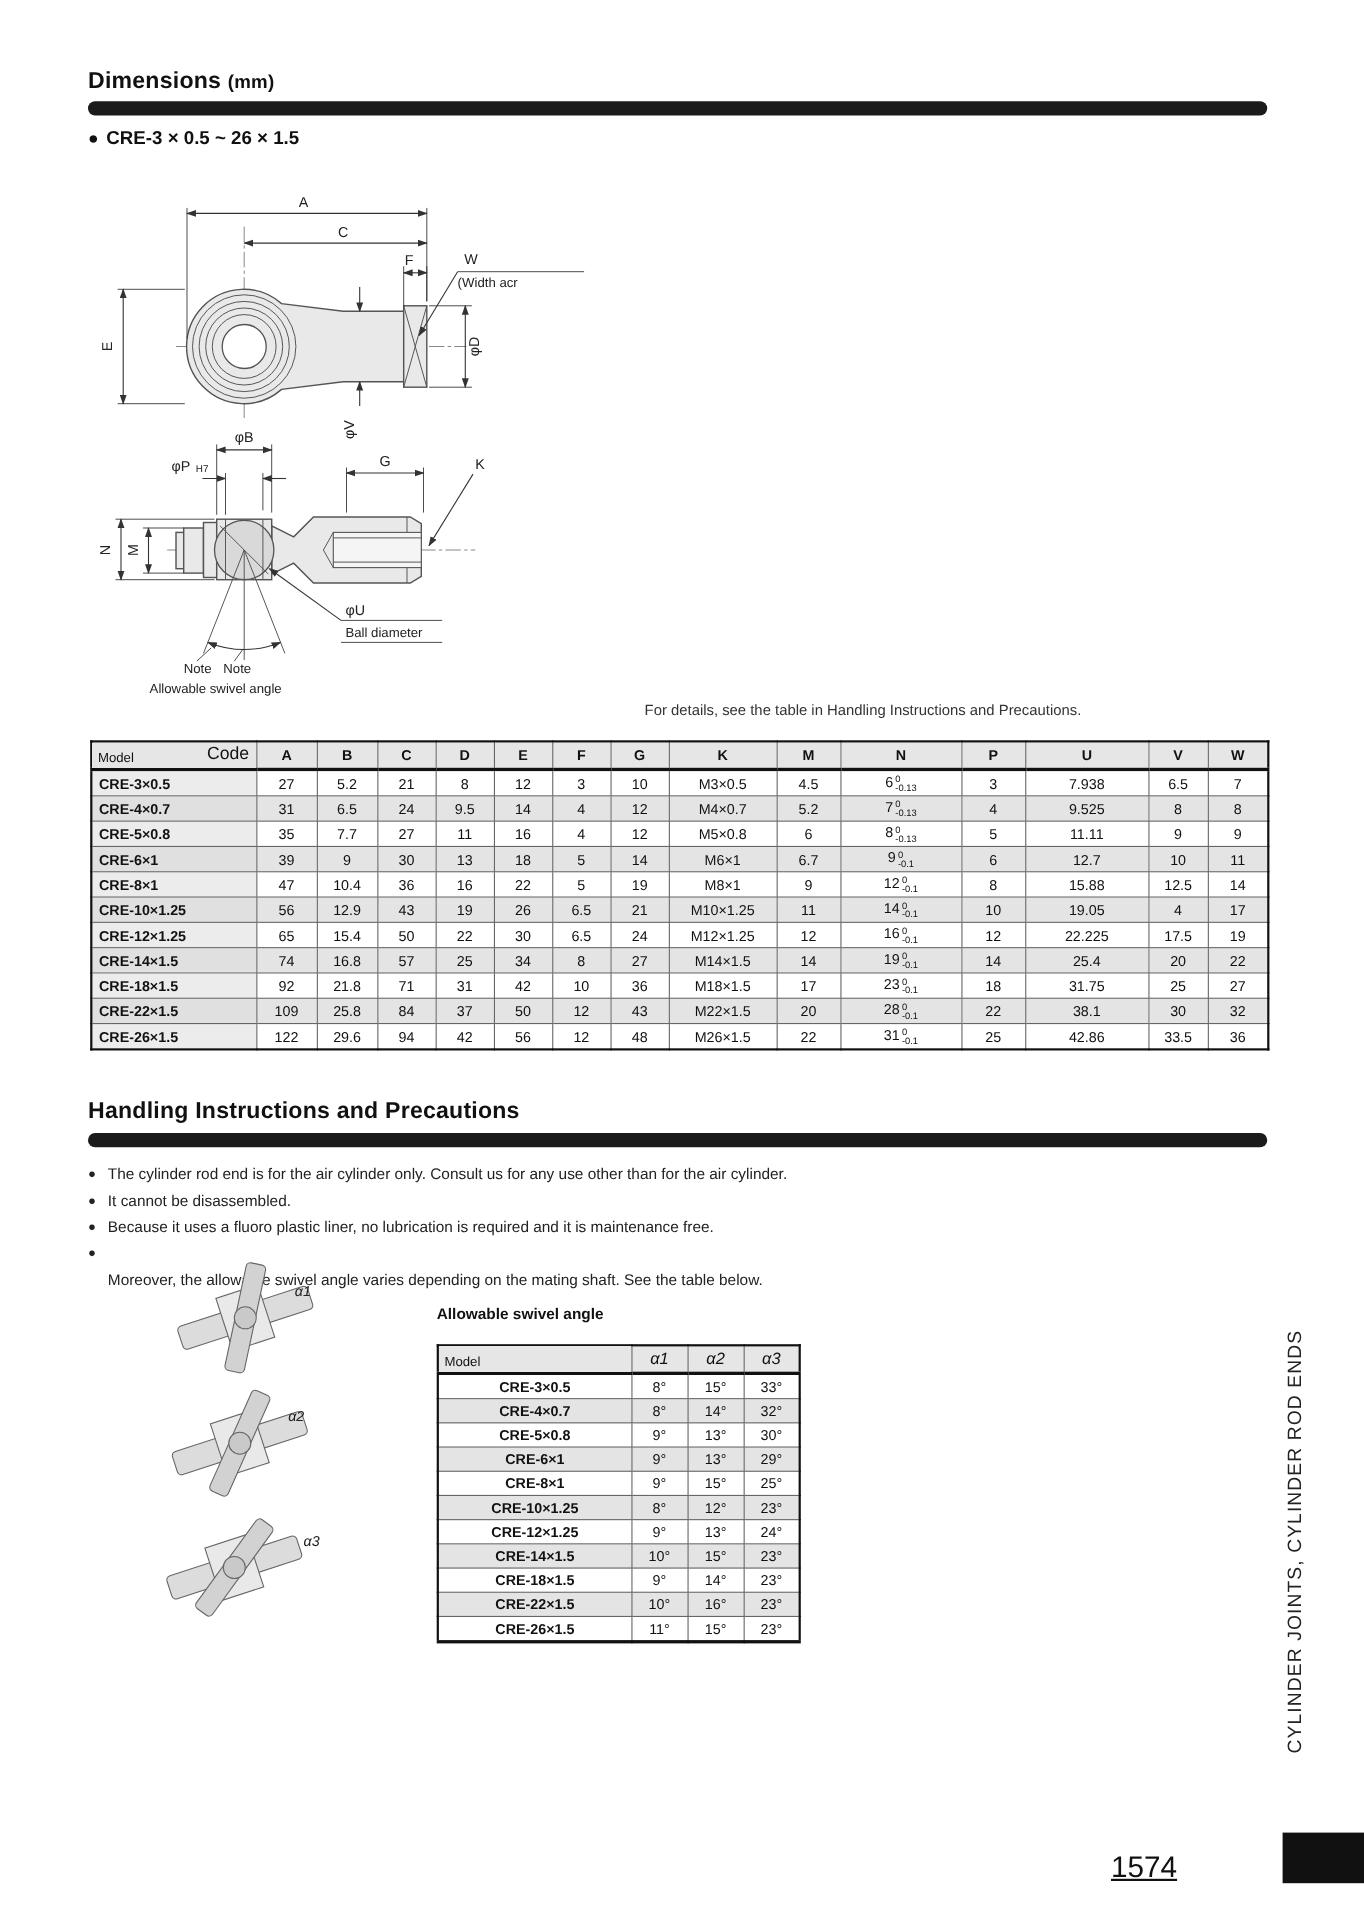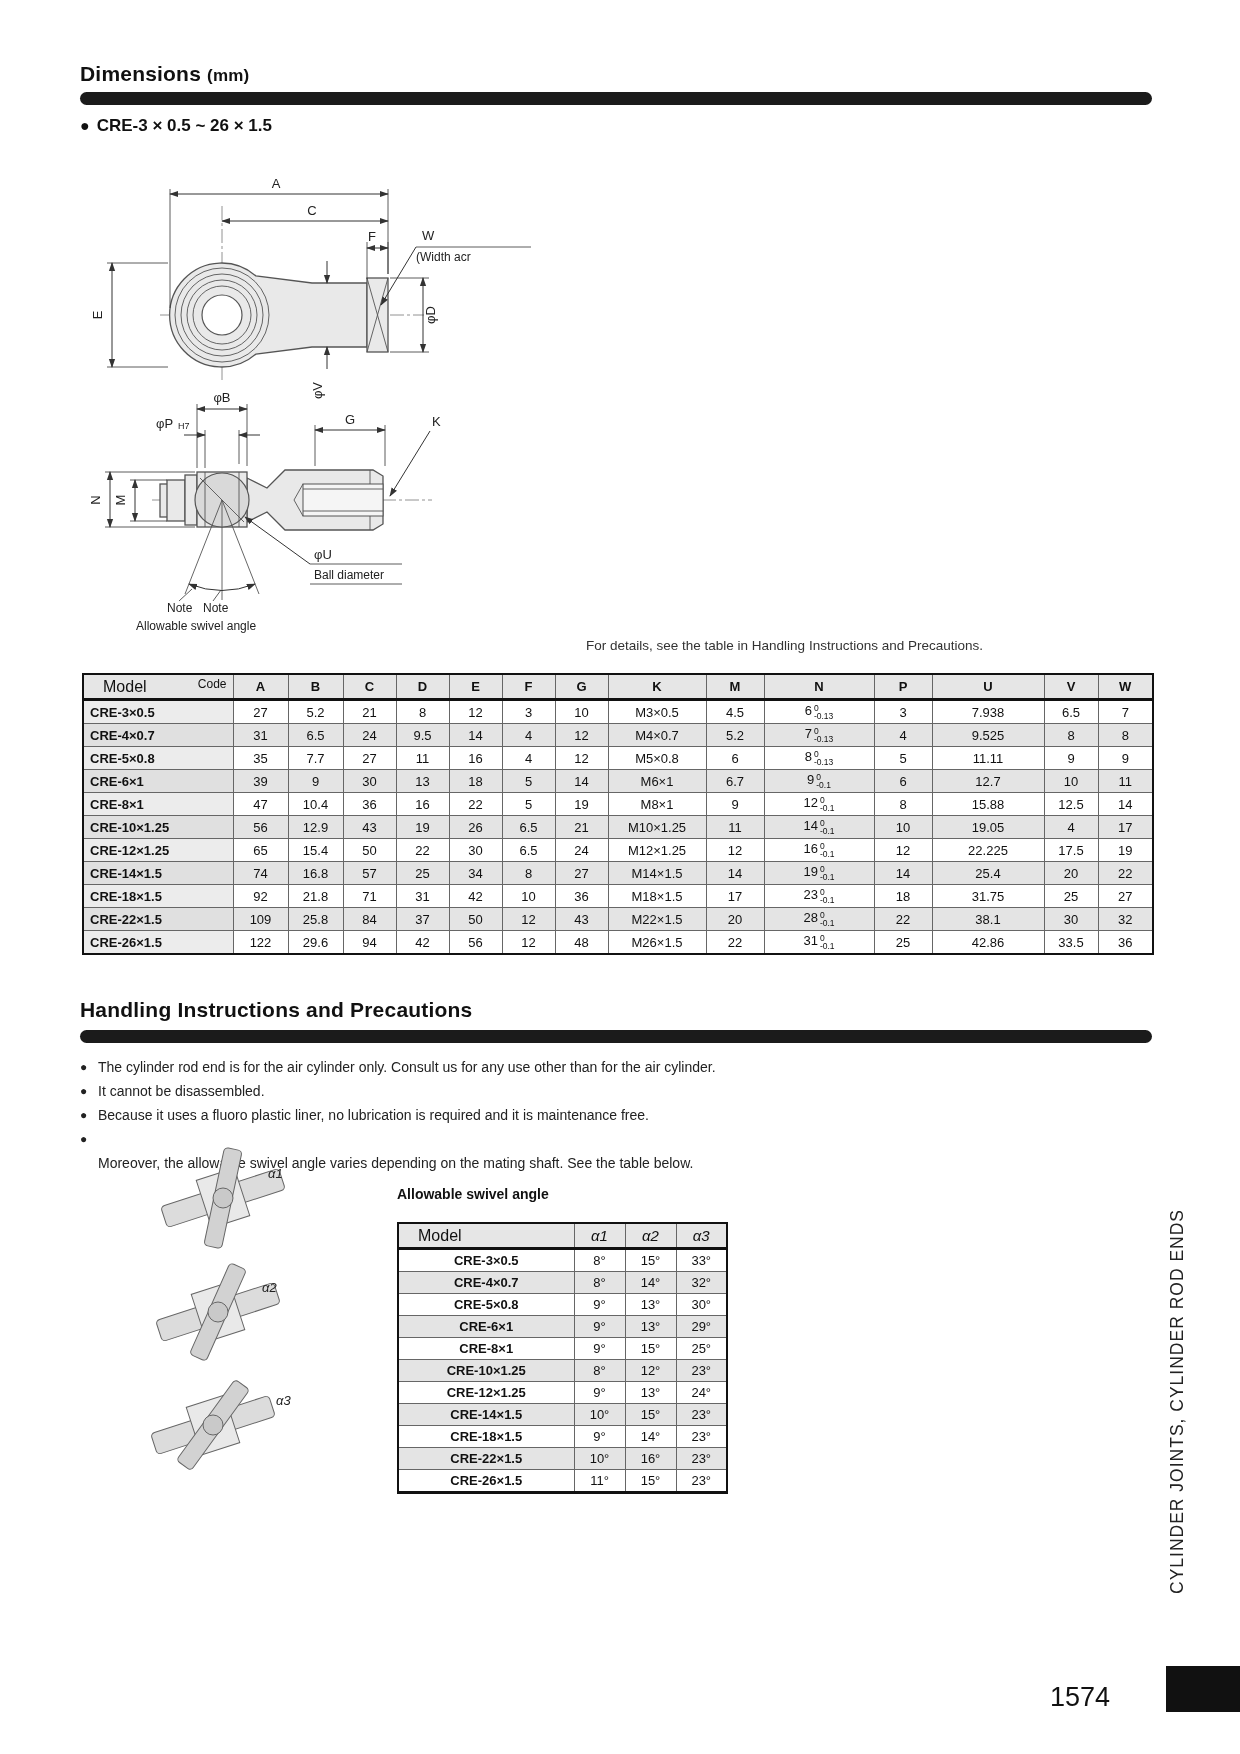--- a/index.html
+++ b/index.html
@@ -26,22 +26,22 @@
                  padding:0;height:22px;font-weight:normal;background:#fff;overflow:hidden;}
   table.dimtable thead th{background:#e6e6e6;font-weight:bold;height:23px;
                  border-bottom:3px solid #111;font-size:13px;}
   table.dimtable td.model{background:#ececec;font-weight:bold;text-align:left;padding-left:6px;}
   table.dimtable tr.shade td{background:#e4e4e4;}
   table.dimtable tr.shade td.model{background:#e0e0e0;}
   .tol{display:inline-flex;flex-direction:column;vertical-align:middle;
        font-size:8.5px;line-height:8.5px;text-align:left;margin-left:2px;}
   th.corner{position:relative;background:
        linear-gradient(to bottom right,transparent 48.6%,#555 48.6%,#555 51.4%,transparent 51.4%),#e6e6e6;}
-  th.corner .ctop{position:absolute;top:2px;right:6px;font-size:12px;font-weight:normal;}
-  th.corner .cbot{position:absolute;bottom:2px;left:19px;font-size:16px;font-weight:normal;}
+  th.corner .ctop{position:absolute;top:2px;right:6px;font-size:16px;font-weight:normal;}
+  th.corner .cbot{position:absolute;bottom:2px;left:5px;font-size:12px;font-weight:normal;}
 
   
   .bullets{position:absolute;left:80px;top:1055px;width:980px;font-size:14px;
            line-height:24px;color:#222;}
   .bullets .b-row{display:flex;}
   .bullets .dot{width:18px;font-size:12px;}
   .bullets .cont{padding-left:18px;}
 
   
   .swivel-title{position:absolute;left:397px;top:1186px;font-size:14px;font-weight:bold;}
@@ -54,22 +54,22 @@
   table.swiveltable thead th.corner{font-style:normal;}
   table.swiveltable td.model{font-weight:bold;}
   table.swiveltable tr.shade td{background:#e4e4e4;}
 
   
   .side-vert{position:absolute;left:1158px;top:1222px;width:38px;height:372px;}
   .side-vert span{display:block;width:100%;height:100%;writing-mode:vertical-rl;
        transform:rotate(180deg);font-size:17.5px;letter-spacing:1px;color:#222;
        white-space:nowrap;line-height:38px;}
   .black-tab{position:absolute;left:1166px;top:1666px;width:74px;height:46px;background:#111;}
-  .page-num{position:absolute;left:1010px;top:1682px;width:140px;text-align:center;
-       font-size:27px;color:#111;}
+  .page-num{position:absolute;left:1010px;top:1682px;width:140px;text-align:left;
+       font-size:27px;color:#111;text-decoration:underline;}
 
   
   svg .out{fill:#e9e9e9;stroke:#555;stroke-width:1.3;}
   svg .thin{stroke:#555;stroke-width:.9;fill:none;}
   svg .dim{stroke:#333;stroke-width:1;fill:none;}
   svg .ext{stroke:#333;stroke-width:.8;fill:none;}
   svg .cl{stroke:#777;stroke-width:.8;stroke-dasharray:14 3 3 3;fill:none;}
   svg text{font-family:"Liberation Sans",sans-serif;font-size:13px;fill:#222;}
   svg text.small{font-size:9px;}
   svg text.cap{font-size:12px;}

